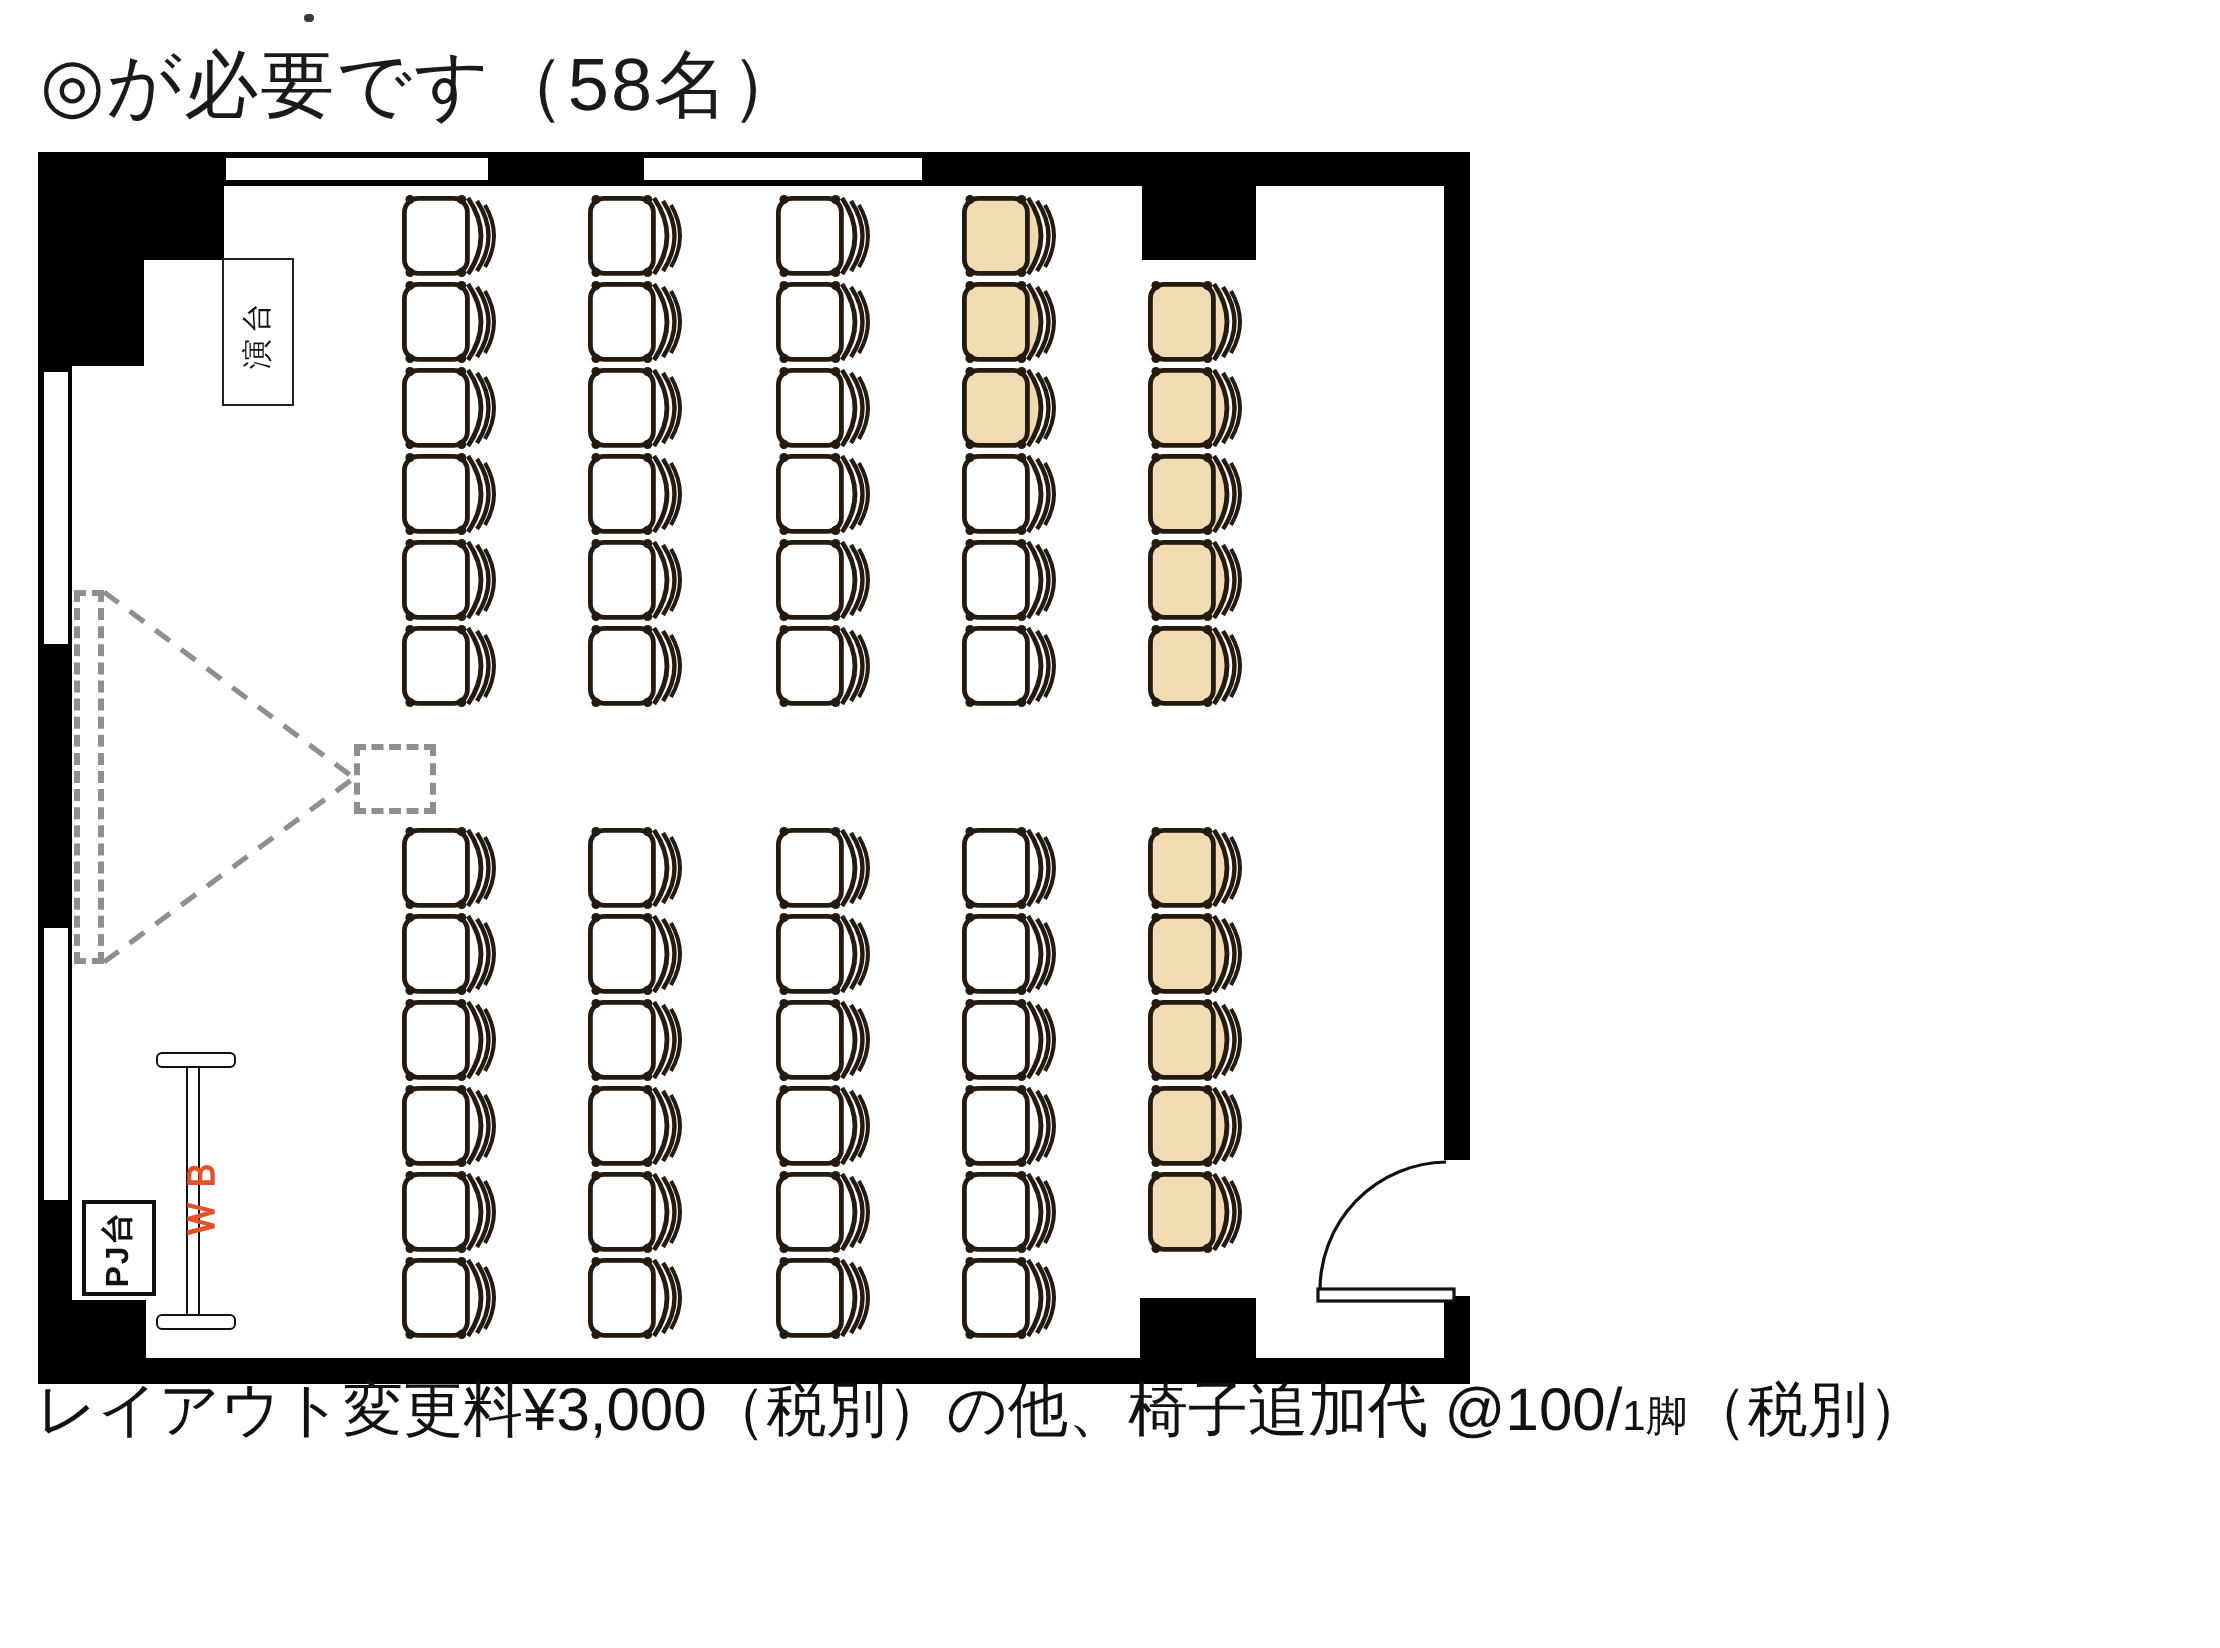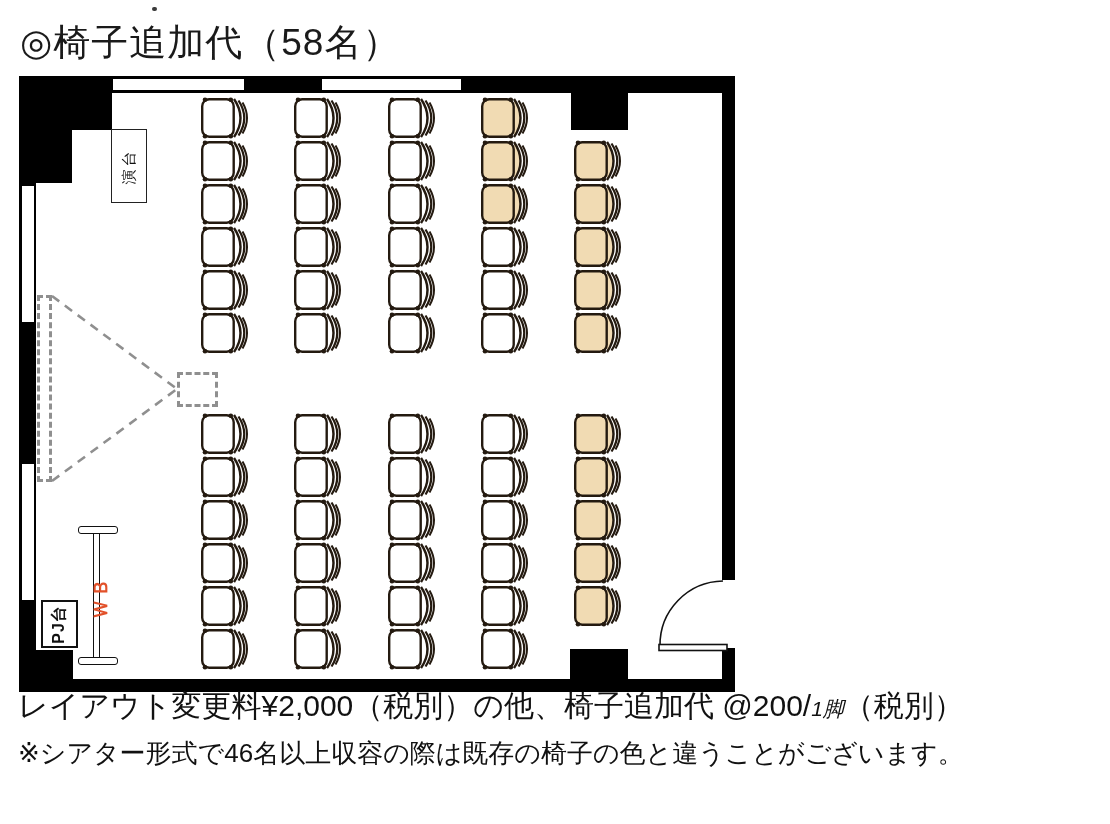--- a/index.html
+++ b/index.html
@@ -30,30 +30,30 @@
 
   .dashed-rect{border:3px dashed #8f8f8f;box-sizing:border-box;background:transparent;}
   .screen{left:37px;top:295px;width:15px;height:187px;}
   .projector{left:177px;top:372px;width:41px;height:35px;background:#fff;}
 
   .chair{position:absolute;width:52px;height:42px;}
 
   
   .notes{left:18px;top:686px;width:1085px;color:#111;}
   .notes .big{font-size:30px;line-height:39px;margin:0;white-space:nowrap;}
-  .notes .small-inline{font-size:21px;font-style:italic;}
+  .notes .small-inline{font-size:21px;}
   .notes .note3{font-size:26px;line-height:34px;margin:8px 0 0 0;white-space:nowrap;}
 </style>
 </head>
 <body>
 
 <div class="page">
 
   <div class="abs stray-dot"></div>
-  <div class="abs title">◎椅子追加代（58名）</div>
+  <div class="abs title">◎が必要です（58名）</div>
 
   <div>
 
     <div class="abs wall" style="left:19px;top:76px;width:716px;height:17px;"></div>
     <div class="abs win" style="left:112px;top:78px;width:133px;height:13px;"></div>
     <div class="abs win" style="left:321px;top:78px;width:141px;height:13px;"></div>
 
     <div class="abs wall" style="left:19px;top:76px;width:17px;height:616px;"></div>
     <div class="abs wall" style="left:19px;top:93px;width:93px;height:37px;"></div>
     <div class="abs wall" style="left:19px;top:130px;width:53px;height:53px;"></div>
@@ -674,17 +674,16 @@
           <path d="M42.5 5.5 Q51.5 21 42.5 36.5" fill="none" stroke="#241a10" stroke-width="2"></path>
           <rect x="2.2" y="2.2" width="31.5" height="37.5" rx="7" fill="#f1dbb3" stroke="#241a10" stroke-width="2.4"></rect>
           <circle cx="5" cy="2.8" r="2.3" fill="#241a10"></circle>
           <circle cx="30.8" cy="2.8" r="2.3" fill="#241a10"></circle>
           <circle cx="5" cy="39.2" r="2.3" fill="#241a10"></circle>
           <circle cx="30.8" cy="39.2" r="2.3" fill="#241a10"></circle>
         </svg></div>
     </div>
 
   <div class="abs notes">
-    <p class="big"><span>レイアウト変更料¥2,000（税別）の他、椅子追加代 @200/</span><span class="small-inline">1脚</span><span>（税別）</span></p>
-    <p class="note3">※シアター形式で46名以上収容の際は既存の椅子の色と違うことがございます。</p>
+    <p class="big"><span>レイアウト変更料¥3,000（税別）の他、椅子追加代 @100/</span><span class="small-inline">1脚</span><span>（税別）</span></p>
   </div>
 
 </div>
 
 </body></html>

